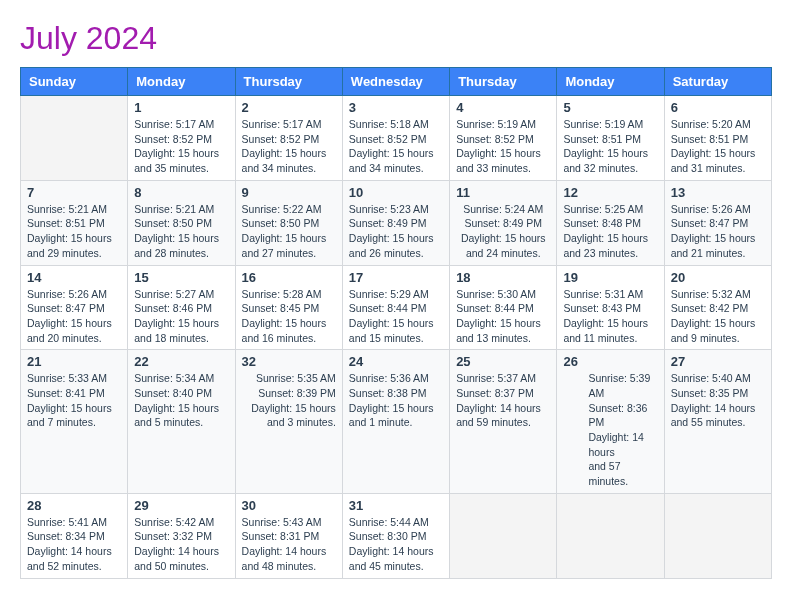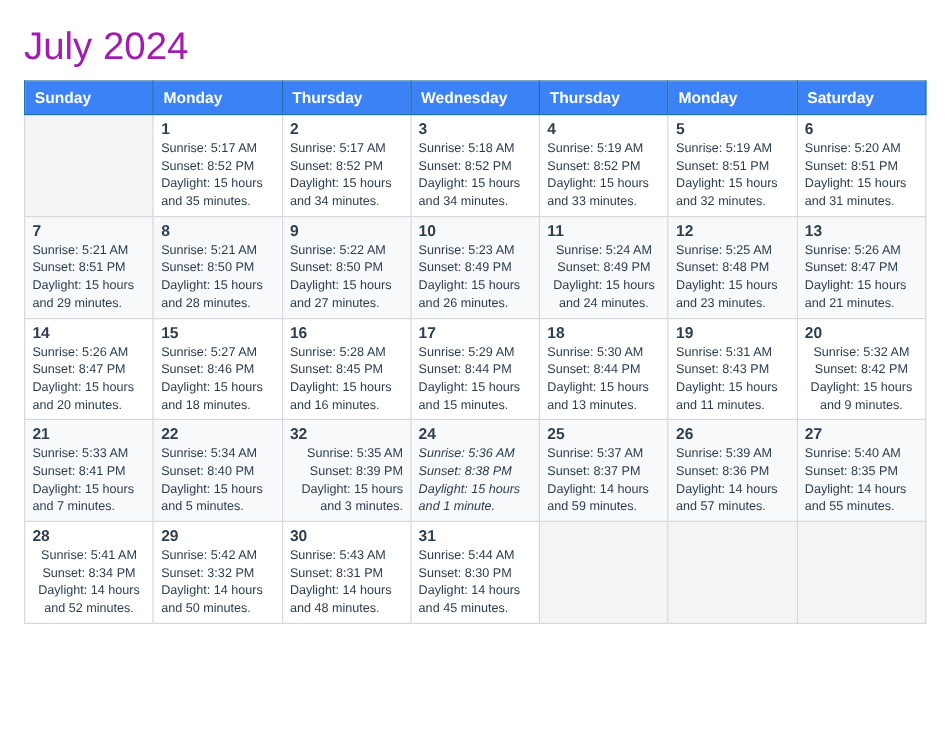--- a/index.html
+++ b/index.html
@@ -234,21 +234,21 @@
         </td>
         <td>
           <span class="day-number">19</span>
           <div class="day-info" style="white-space: pre-line;">Sunrise: 5:31 AM
 Sunset: 8:43 PM
 Daylight: 15 hours
 and 11 minutes.</div>
         </td>
         <td>
           <span class="day-number">20</span>
-          <div class="day-info" style="white-space: pre-line; text-align: center;">Sunrise: 5:32 AM
+          <div class="day-info" style="white-space: pre-line;">Sunrise: 5:32 AM
 Sunset: 8:42 PM
 Daylight: 15 hours
 and 9 minutes.</div>
         </td>
       </tr>
       <tr>
         <td>
           <span class="day-number">21</span>
           <div class="day-info" style="white-space: pre-line;">Sunrise: 5:33 AM
 Sunset: 8:41 PM
@@ -264,51 +264,51 @@
         </td>
         <td>
           <span class="day-number">32</span>
           <div class="day-info" style="white-space: pre-line; text-align: right;">Sunrise: 5:35 AM
 Sunset: 8:39 PM
 Daylight: 15 hours
 and 3 minutes.</div>
         </td>
         <td>
           <span class="day-number">24</span>
-          <div class="day-info" style="white-space: pre-line; font-style: italic;">Sunrise: 5:36 AM
+          <div class="day-info" style="white-space: pre-line;">Sunrise: 5:36 AM
 Sunset: 8:38 PM
 Daylight: 15 hours
 and 1 minute.</div>
         </td>
         <td>
           <span class="day-number">25</span>
           <div class="day-info" style="white-space: pre-line;">Sunrise: 5:37 AM
 Sunset: 8:37 PM
 Daylight: 14 hours
 and 59 minutes.</div>
         </td>
         <td>
           <span class="day-number">26</span>
-          <div class="day-info" style="white-space: pre-line;">Sunrise: 5:39 AM
+          <div class="day-info" style="white-space: pre-line; margin-left: 25px;">Sunrise: 5:39 AM
 Sunset: 8:36 PM
 Daylight: 14 hours
 and 57 minutes.</div>
         </td>
         <td>
           <span class="day-number">27</span>
           <div class="day-info" style="white-space: pre-line;">Sunrise: 5:40 AM
 Sunset: 8:35 PM
 Daylight: 14 hours
 and 55 minutes.</div>
         </td>
       </tr>
       <tr>
         <td>
           <span class="day-number">28</span>
-          <div class="day-info" style="white-space: pre-line; text-align: center;">Sunrise: 5:41 AM
+          <div class="day-info" style="white-space: pre-line;">Sunrise: 5:41 AM
 Sunset: 8:34 PM
 Daylight: 14 hours
 and 52 minutes.</div>
         </td>
         <td>
           <span class="day-number">29</span>
           <div class="day-info" style="white-space: pre-line;">Sunrise: 5:42 AM
 Sunset: 3:32 PM
 Daylight: 14 hours
 and 50 minutes.</div>

